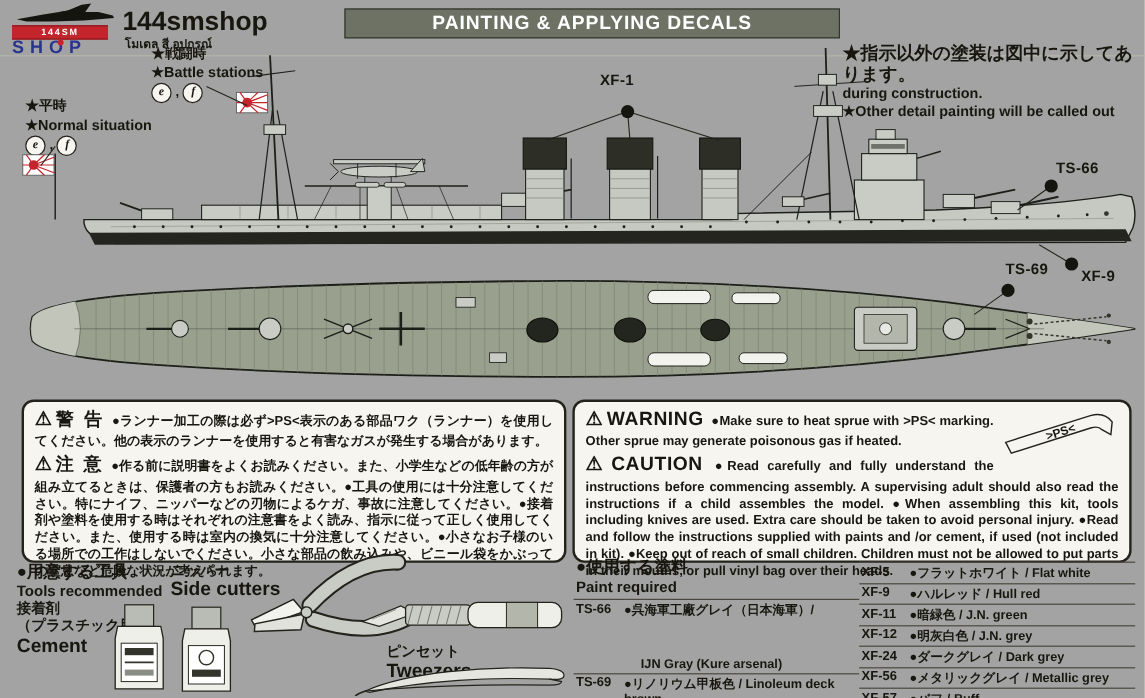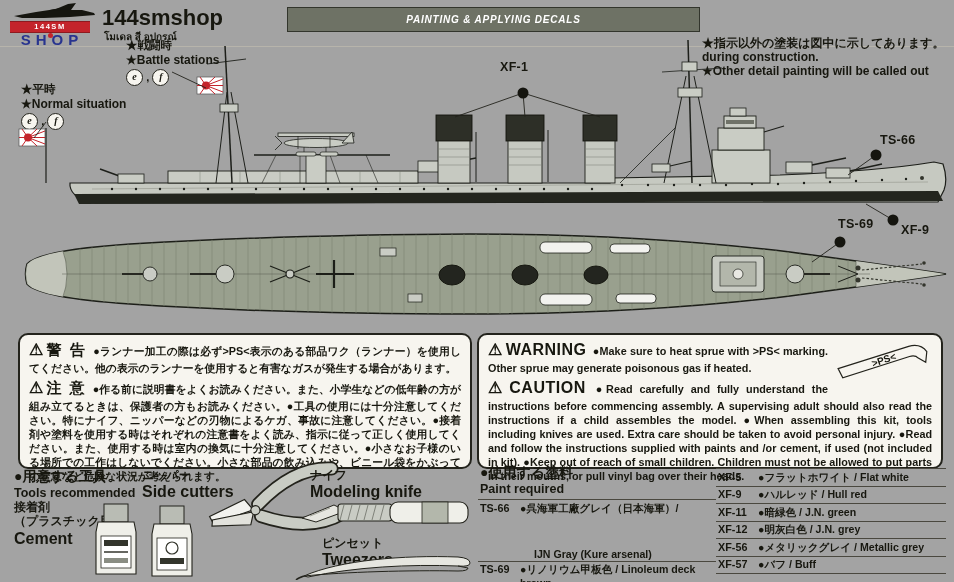--- a/index.html
+++ b/index.html
@@ -6,24 +6,24 @@
   .sheet{position:relative;width:954px;height:582px;background:#a3a3a3;overflow:hidden;
          font-family:"Liberation Sans",sans-serif;color:#17170f;}
   .abs{position:absolute;}
   
   .brand-title{left:102px;top:5px;font-size:22px;font-weight:bold;letter-spacing:0px;}
   .brand-thai{left:104px;top:29px;font-size:10px;font-weight:bold;}
   .logo-banner{left:10px;top:21px;width:80px;height:10px;background:#c4242b;color:#fff;
       font-size:7.5px;font-weight:bold;text-align:center;line-height:10px;letter-spacing:1.5px;
       border-top:1px solid #8e1a1f;border-bottom:1px solid #8e1a1f;}
   .logo-word{left:10px;top:31px;width:84px;font-size:15px;font-weight:bold;color:#28348f;
-      letter-spacing:5px;text-align:center;}
+      letter-spacing:5px;}
   .logo-dot{left:48px;top:33px;width:5px;height:5px;border-radius:50%;background:#c4242b;}
   .titlebar{left:287px;top:7px;width:411px;height:23px;background:#6e7265;border:1px solid #32352c;
-      color:#fff;font-weight:bold;font-style:italic;font-size:10px;letter-spacing:.8px;
+      color:#fff;font-weight:bold;font-size:16px;letter-spacing:.8px;
       display:flex;align-items:center;justify-content:center;}
   .rule{left:0;top:46px;width:954px;height:1px;background:#b7b4ab;}
   
   .note{font-size:11.5px;font-weight:bold;line-height:1.18;}
   .callout{font-size:12.5px;font-weight:bold;letter-spacing:.3px;}
   .circ{display:inline-block;width:15px;height:15px;border:1.3px solid #23231c;border-radius:50%;
       font:italic bold 10px "Liberation Serif",serif;text-align:center;line-height:14px;
       background:#f7f5ef;vertical-align:middle;}
   .refsep{font-weight:bold;font-size:11px;vertical-align:middle;}
   
@@ -55,21 +55,21 @@
   </svg>
   <div class="abs logo-banner">144SM</div>
   <div class="abs logo-word">SHOP</div>
   <div class="abs logo-dot"></div>
   <div class="abs brand-title">144smshop</div>
   <div class="abs brand-thai">โมเดล สี อุปกรณ์</div>
   <div class="abs titlebar">PAINTING &amp; APPLYING DECALS</div>
   <div class="abs rule"></div>
 
   <div class="abs note" style="left:702px;top:36px;width:250px">
-    <div style="font-size:12px">★指示以外の塗装は図中に示してあります。</div>
+    <div style="font-size:15px">★指示以外の塗装は図中に示してあります。</div>
     <div style="font-size:12px">during construction.</div>
     <div style="font-size:12px">★Other detail painting will be called out</div>
   </div>
 
   <div class="abs note" style="left:126px;top:39px">
     <div>★戦闘時</div>
     <div style="font-size:12px">★Battle stations</div>
     <div style="margin-top:2px">
       <span class="circ">e</span>
       <span class="refsep">,</span>
@@ -464,24 +464,20 @@
     </g>
     <g transform="translate(56,0)">
       <rect x="12" y="4" width="24" height="18" fill="#b9bcb4" stroke="#23231c" stroke-width="1"></rect>
       <path d="M6,22 L42,22 L44,32 L44,74 L4,74 L4,32 Z" fill="#efefe9" stroke="#23231c" stroke-width="1.1"></path>
       <rect x="9" y="36" width="30" height="32" fill="#fff" stroke="#23231c" stroke-width="0.8"></rect>
       <circle cx="24" cy="46" r="6" fill="none" stroke="#33352c" stroke-width="1.2"></circle>
       <rect x="12" y="56" width="24" height="6" fill="#33352c"></rect>
     </g>
   </svg>
 
-  <div class="abs" style="left:310px;top:468px">
-    <div class="lbl-jp">ナイフ</div>
-    <div class="lbl-en">Modeling knife</div>
-  </div>
   <svg class="abs" style="left:300px;top:495px" width="172" height="38" viewBox="0 0 172 38">
     <polygon points="2,23 34,10 46,16 16,27" fill="#e6e6e0" stroke="#23231c" stroke-width="1"></polygon>
     <line x1="10" y1="21" x2="30" y2="13" stroke="#8a8d83" stroke-width="0.8"></line>
     <rect x="38" y="9" width="54" height="17" rx="3" fill="#c9ccc4" stroke="#23231c" stroke-width="1.1"></rect>
     <g stroke="#6c6f66" stroke-width="0.8">
       <line x1="44" y1="10" x2="40" y2="25"></line>
         <line x1="52" y1="10" x2="48" y2="25"></line>
       <line x1="60" y1="10" x2="56" y2="25"></line>
         <line x1="68" y1="10" x2="64" y2="25"></line>
       <line x1="76" y1="10" x2="72" y2="25"></line>
@@ -538,20 +534,24 @@
     </div>
     <div class="prow">
       <span class="pcode">XF-11</span>
       <span class="pname">●暗緑色 / J.N. green</span>
     </div>
     <div class="prow">
       <span class="pcode">XF-12</span>
       <span class="pname">●明灰白色 / J.N. grey</span>
     </div>
     <div class="prow">
+      <span class="pcode">XF-24</span>
+      <span class="pname">●ダークグレイ / Dark grey</span>
+    </div>
+    <div class="prow">
       <span class="pcode">XF-56</span>
       <span class="pname">●メタリックグレイ / Metallic grey</span>
     </div>
     <div class="prow">
       <span class="pcode">XF-57</span>
       <span class="pname">●バフ / Buff</span>
     </div>
 
   </div>
 

